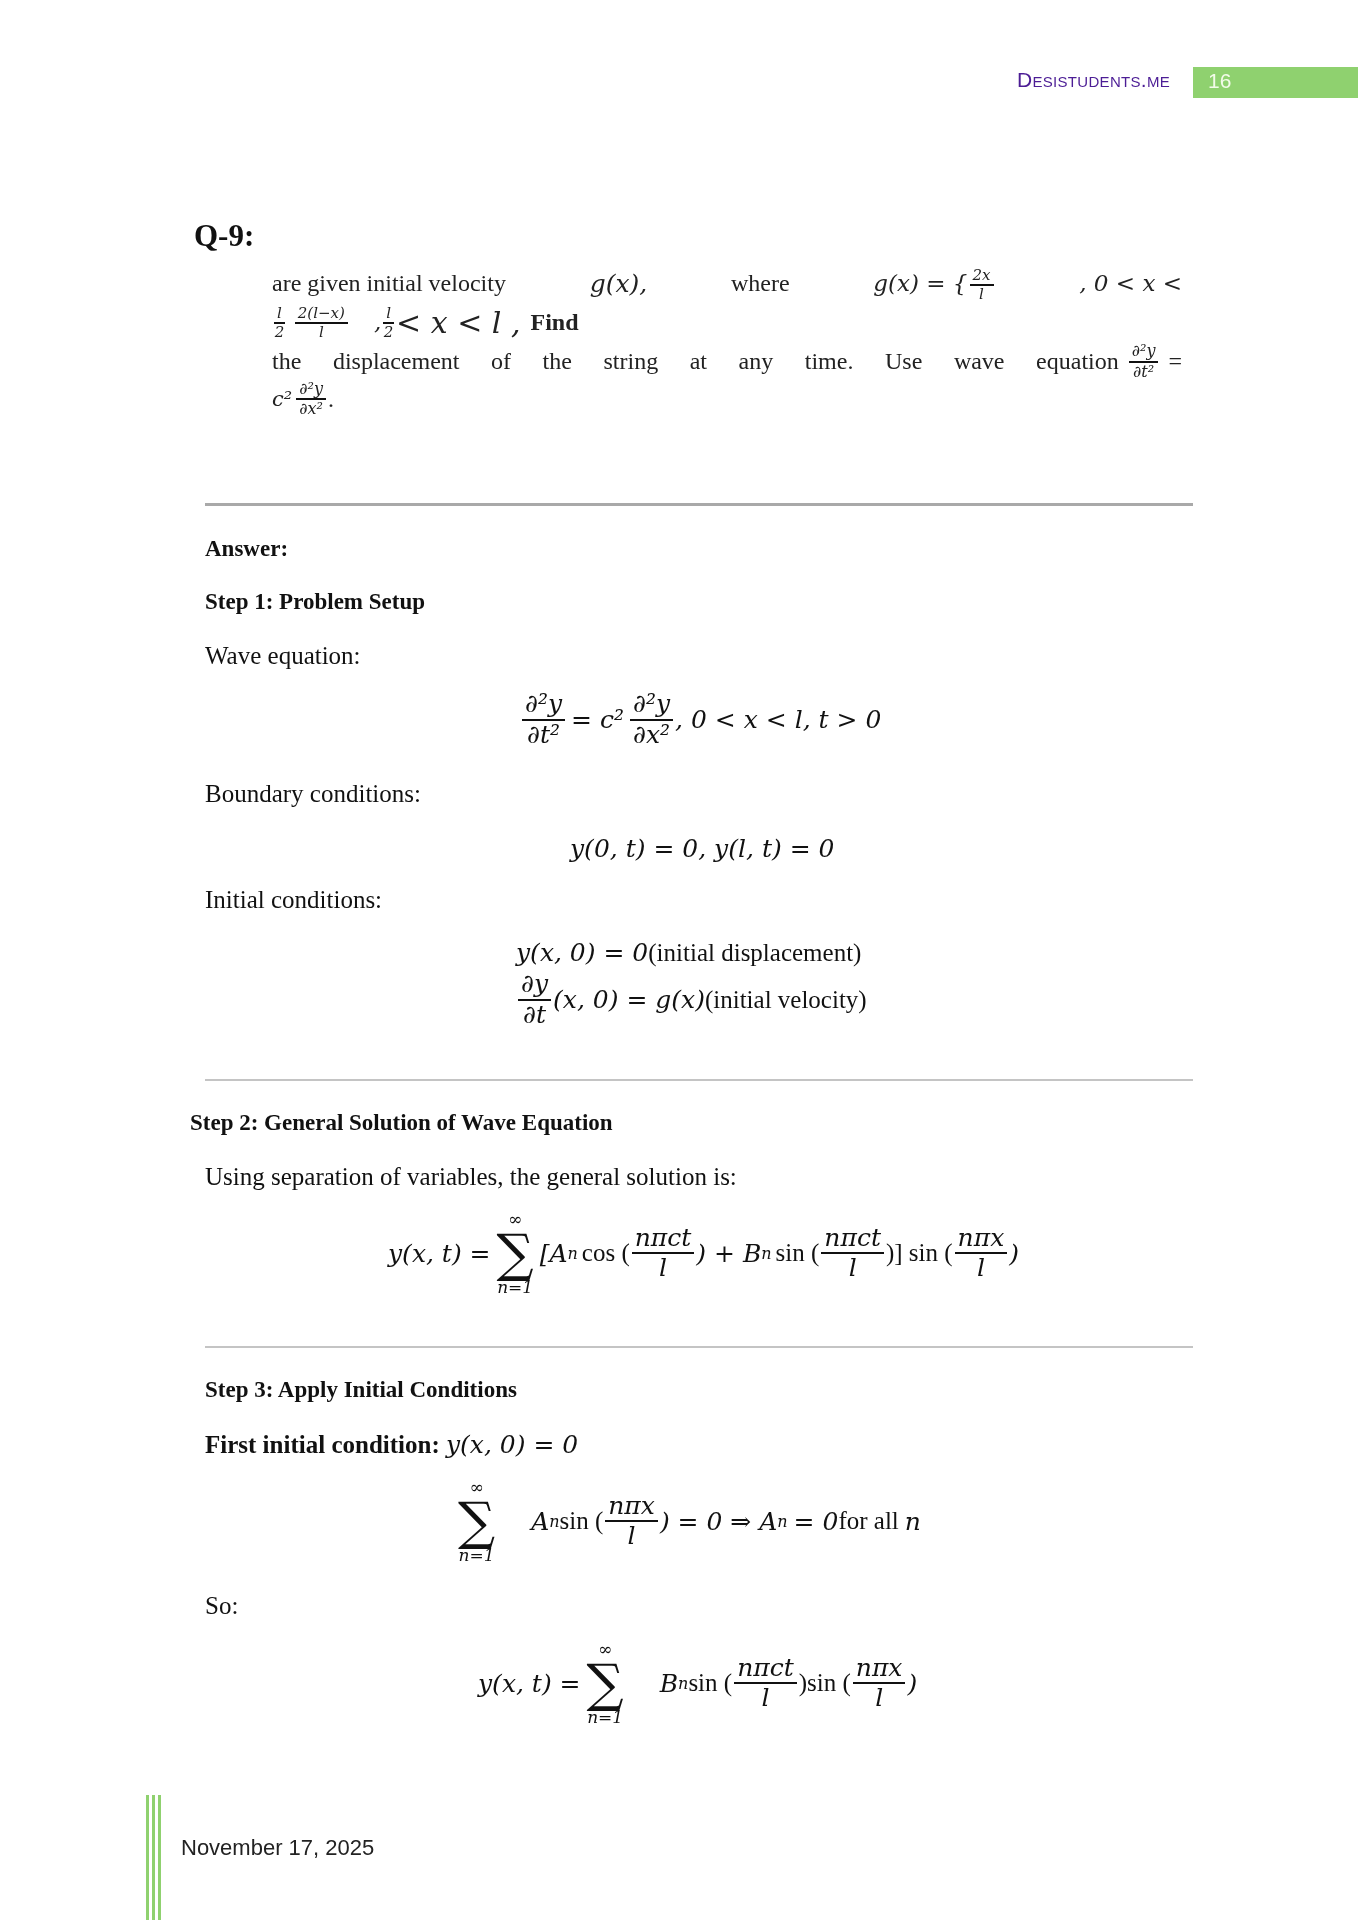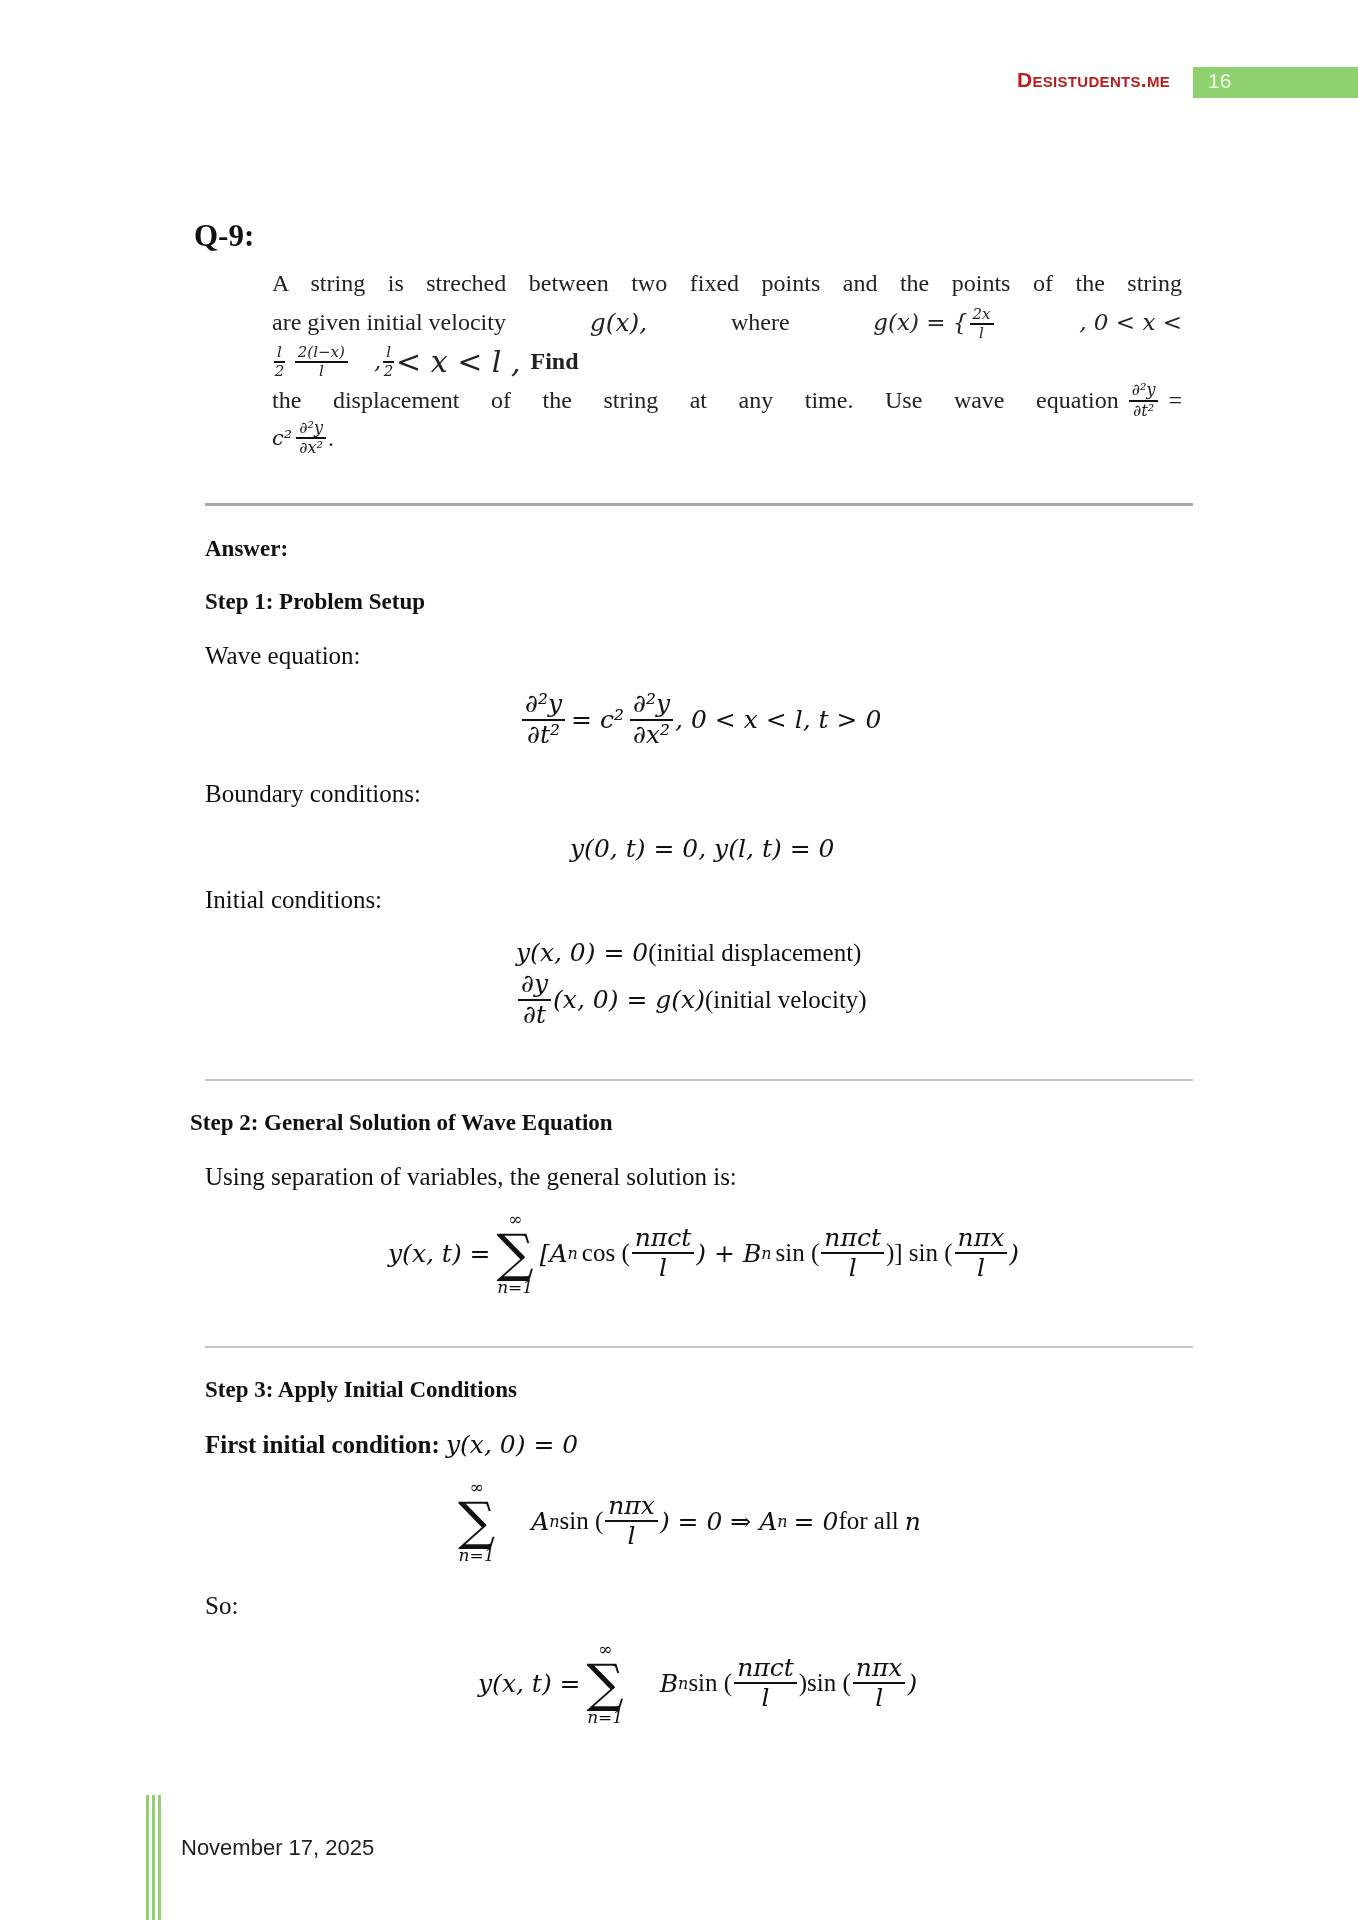--- a/index.html
+++ b/index.html
@@ -1,20 +1,20 @@
 <!DOCTYPE html>
 <html><head>
 <meta charset="utf-8">
 <style>
   html, body { margin: 0; padding: 0; background: #ffffff; }
   body { width: 1358px; height: 1920px; position: relative; overflow: hidden;
          font-family: "Liberation Serif", serif; color: #111; }
   .abs { position: absolute; }
   .hdr-site { left: 1017px; top: 68px; font-family: "Liberation Sans", sans-serif;
-              font-size: 21px; color: #b91c1c; letter-spacing: 0.3px; font-variant: small-caps; font-weight: bold; }
+              font-size: 21px; color: #4c1d95; letter-spacing: 0.3px; font-variant: small-caps; }
   .hdr-bar { left: 1193px; top: 67px; width: 165px; height: 31px; background: #8fd16f; }
   .hdr-num { left: 1208px; top: 69px; font-family: "Liberation Sans", sans-serif;
              font-size: 21px; color: #f3fbe9; }
   .q-title { left: 194px; top: 218px; font-size: 31px; font-weight: bold; }
   .question { left: 272px; top: 264px; width: 910px; font-size: 24px; line-height: 39px;
               text-align: justify; color: #222; font-family: "Liberation Serif", serif; }
   .hr { left: 205px; width: 988px; height: 3px; background: #a9a9a9; }
   .hr.thin { height: 2px; background: #c4c4c4; }
   .bold { font-weight: bold; font-size: 23px; }
   .txt { font-size: 25px; }
@@ -37,23 +37,20 @@
 </head>
 <body>
 
 <div class="abs hdr-site">Desistudents.me</div>
 <div class="abs hdr-bar"></div>
 <div class="abs hdr-num">16</div>
 
 <div class="abs q-title">Q-9:</div>
 
 <div class="abs question">
-  <div style="text-align:justify; text-align-last:justify;">
-    <span>A string is streched between two fixed points and the points of the string</span>
-  </div>
   <div style="display:flex; justify-content:space-between; align-items:center;">
     <span>are given initial velocity</span>
     <span class="math" style="font-size:25px">g(x),</span>
     <span>where</span>
     <span class="math" style="font-size:23px">
       <span>g(x) = {</span><span class="frac" style="font-size:15px">
           <span class="num">2x</span>
           <span class="den">l</span>
         </span>
     </span>

